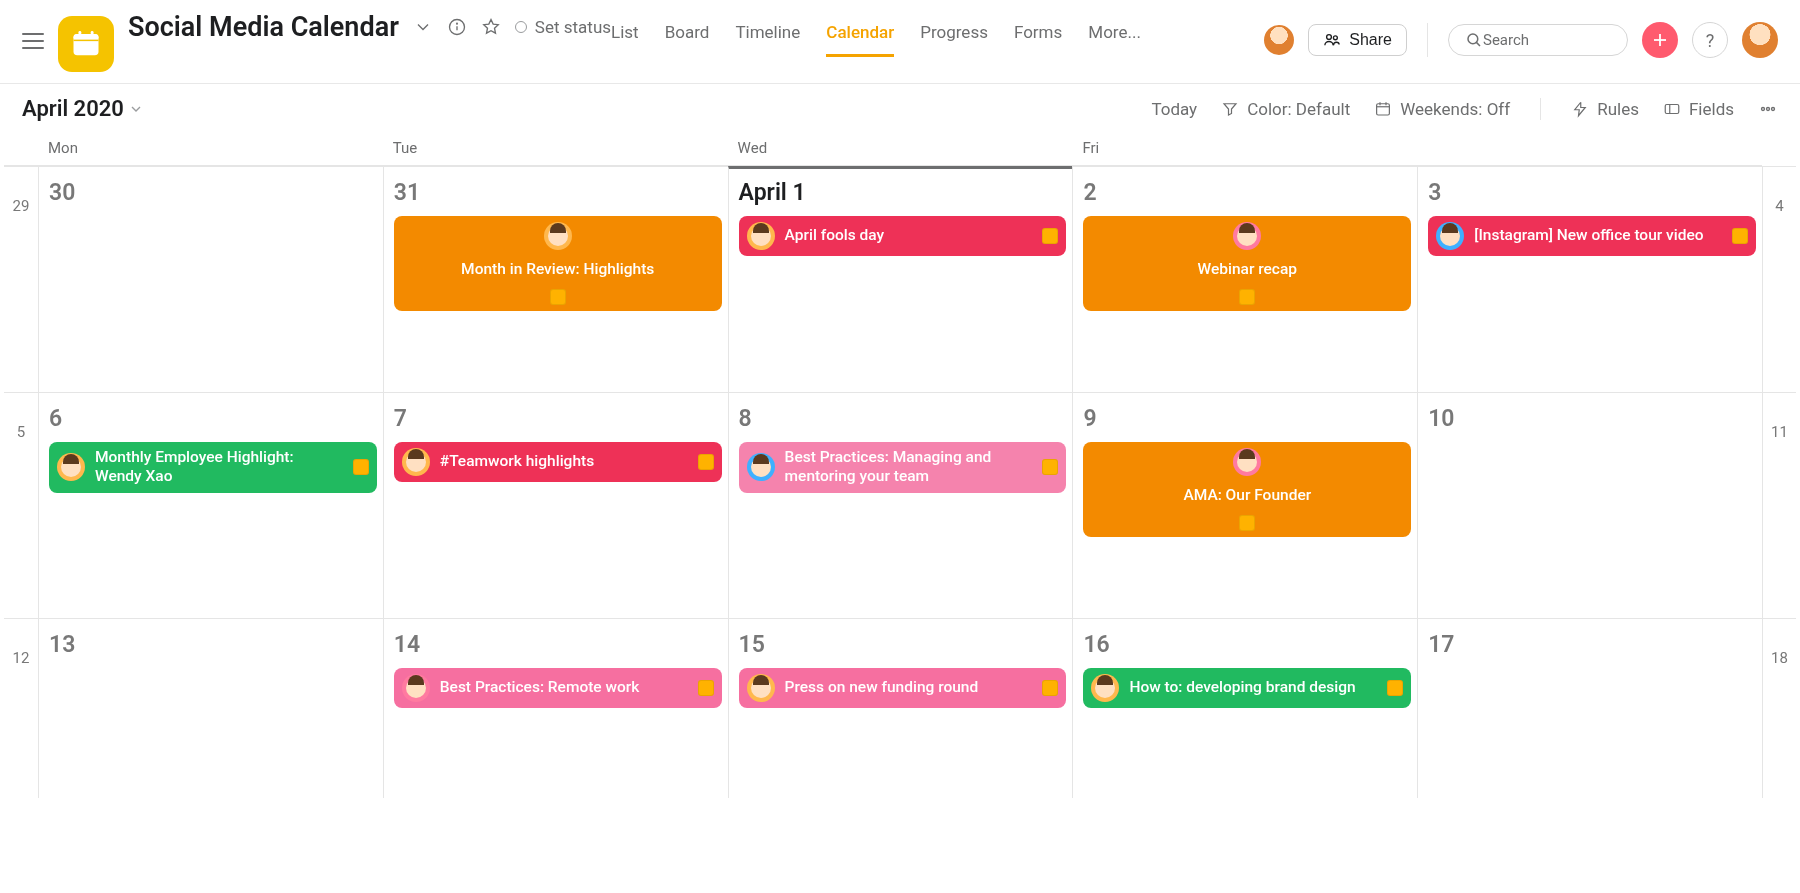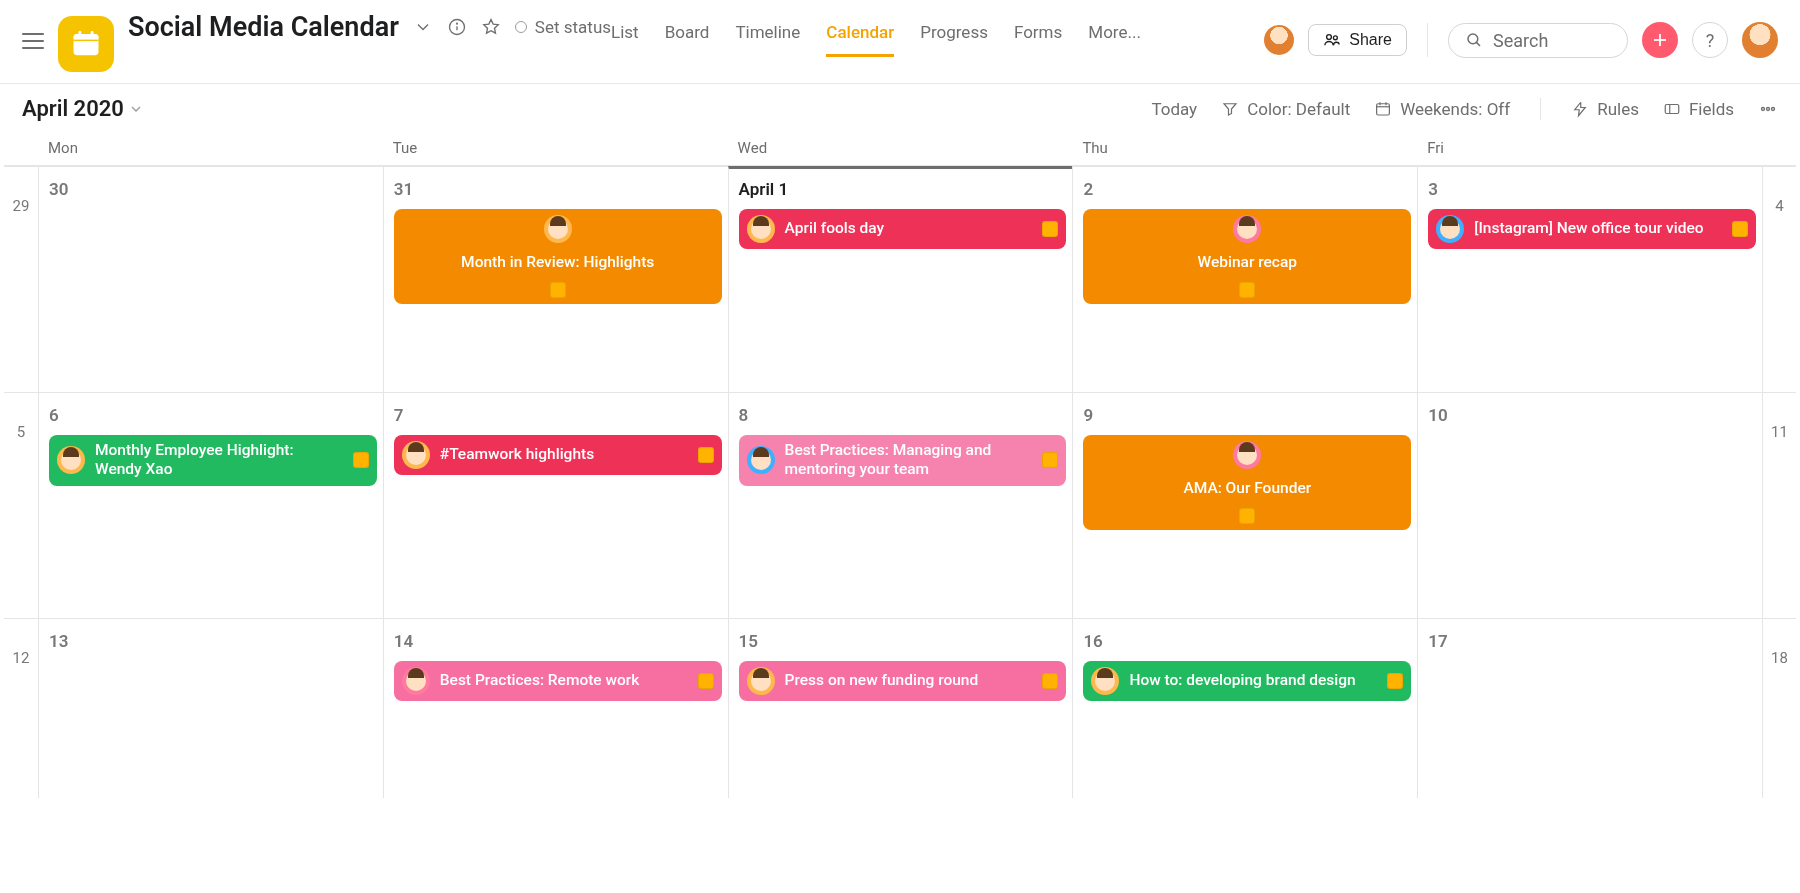--- a/index.html
+++ b/index.html
@@ -36,23 +36,23 @@
   .avatar { width:30px; height:30px; border-radius:50%; background:orange; flex:0 0 auto; background-size:cover; }
   .avatar.big { width:36px; height:36px; }
   .share-btn {
     display:flex; align-items:center; gap:8px;
     border:1px solid #cfcfcf; border-radius:8px;
     padding:6px 14px; font-size:16px; color:#1e1f21;
     cursor:pointer; background:#fff;
   }
   .vdiv { width:1px; height:34px; background:#e5e5e5; margin:0 6px; }
   .search-box {
-    display:flex; align-items:center; gap:10px;
+    display:flex; align-items:center; 
     border:1px solid #d6d6d6; border-radius:22px;
-    padding:6px 16px; width:180px; color:#6d6e6f; font-size:18px;
+    padding:6px 16px; width:180px; color:#6d6e6f; font-size:15px;
     cursor:text;
   }
   .plus-btn { width:36px; height:36px; border-radius:50%; background:#ff5a6e; display:flex; align-items:center; justify-content:center; color:#fff; font-size:24px; cursor:pointer;}
   .help-btn { width:36px; height:36px; border-radius:50%; border:1px solid #d6d6d6; display:flex; align-items:center; justify-content:center; color:#6d6e6f; font-size:18px; cursor:pointer;}
 
   
   .toolbar { display:flex; align-items:center; padding:12px 22px; font-size:17px; color:#6d6e6f; }
   .month-label { font-size:22px; font-weight:600; color:#1e1f21; display:flex; align-items:center; gap:4px; cursor:pointer;}
   .tool-right { margin-left:auto; display:flex; align-items:center; gap:24px; }
   .tool-item { display:flex; align-items:center; gap:8px; cursor:pointer; }
@@ -78,21 +78,21 @@
     border-top:1px solid #e5e5e5;
     font-size:15px; color:#787878; font-weight:400;
     padding-top:30px; text-align:center;
   }
   .gutter.right { border-left:1px solid #e5e5e5; }
   .day {
     border-top:1px solid #e5e5e5;
     border-left:1px solid #e5e5e5;
     padding:12px 6px 6px 10px;
   }
-  .daynum { font-size:17px; color:#787878; font-weight:600; margin-bottom:10px; }
+  .daynum { font-size:23px; color:#787878; font-weight:600; margin-bottom:10px; }
   .daynum.today { color:#1e1f21; }
   .today-border { border-top:3px solid #6d6e6f; padding-top:10px; }
 
   .card {
     display:flex; align-items:center; gap:10px;
     padding:6px 8px 6px 8px;
     border-radius:8px;
     color:#fff; font-size:15.5px; font-weight:500; line-height:1.25;
     margin-bottom:6px;
     cursor:pointer;
@@ -254,21 +254,20 @@
     </span>
   </div>
 </div>
 
 <div class="cal-wrap">
   <div class="cal-header-row" id="cal-header">
       <div class="hd"></div>
       <div class="hd">Mon</div>
       <div class="hd">Tue</div>
       <div class="hd">Wed</div>
-      <div class="hd">Thu</div>
       <div class="hd">Fri</div>
       <div class="hd"></div>
     </div>
   <div id="cal-body">
       <div class="cal-row">
         <div class="gutter">29</div>
         <div class="day">
           <div class="daynum">30</div>
         </div>
         <div class="day">

